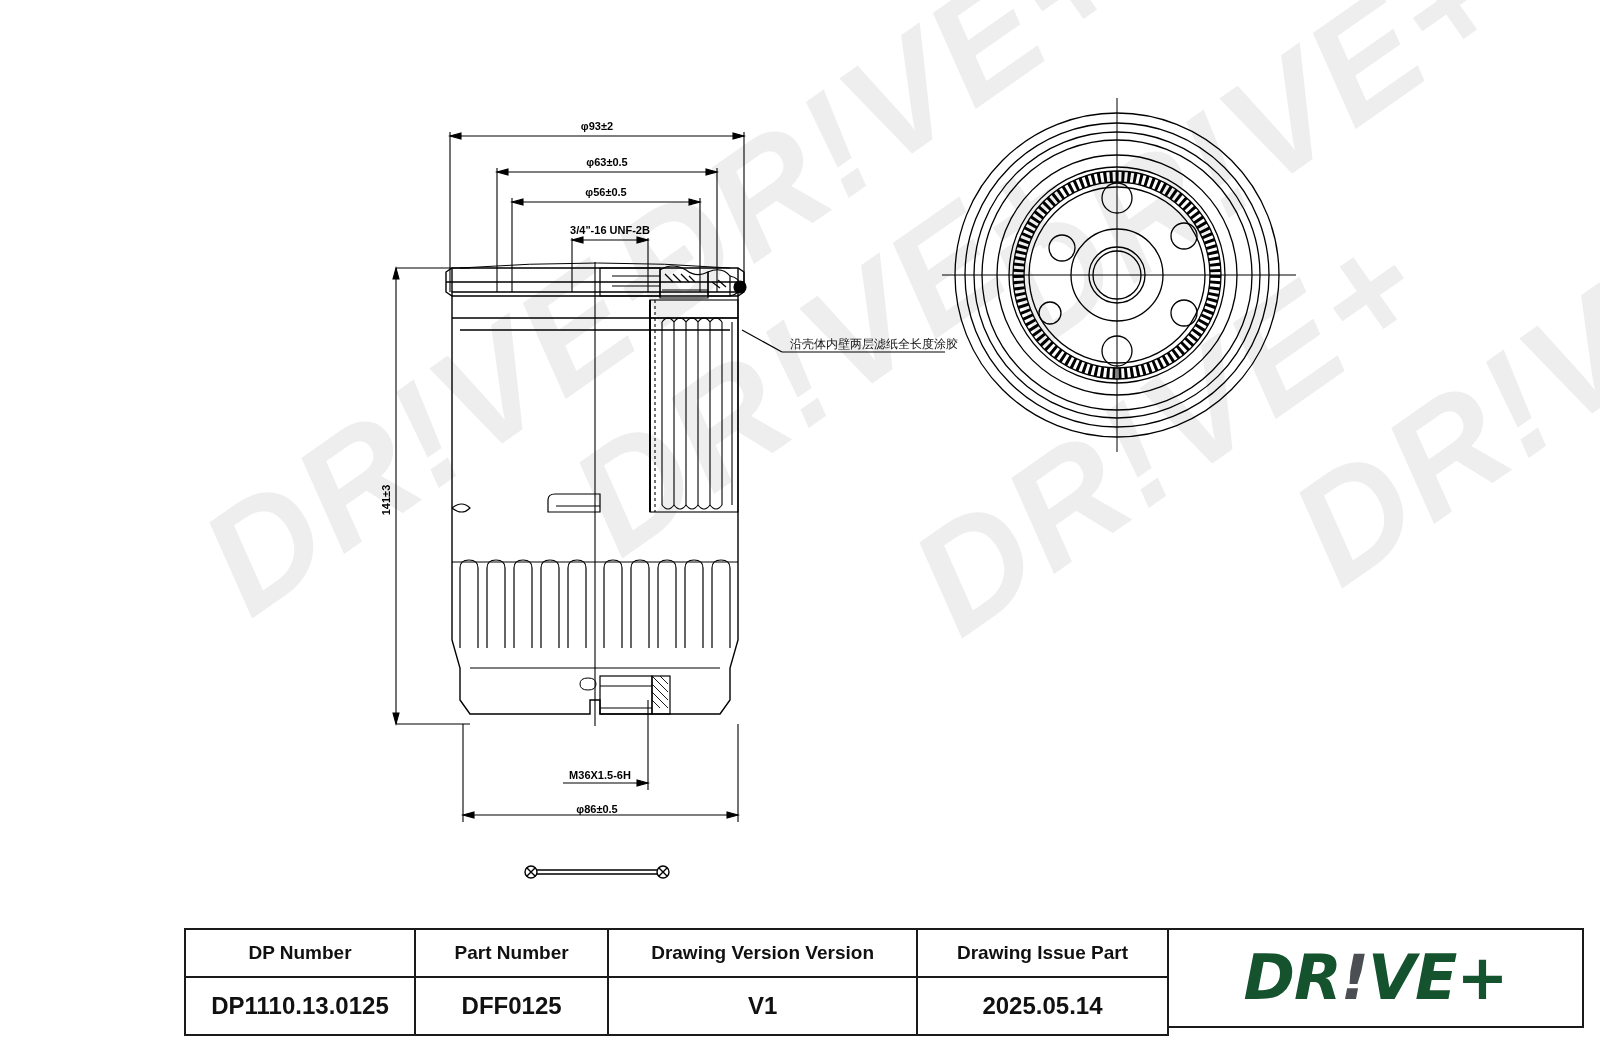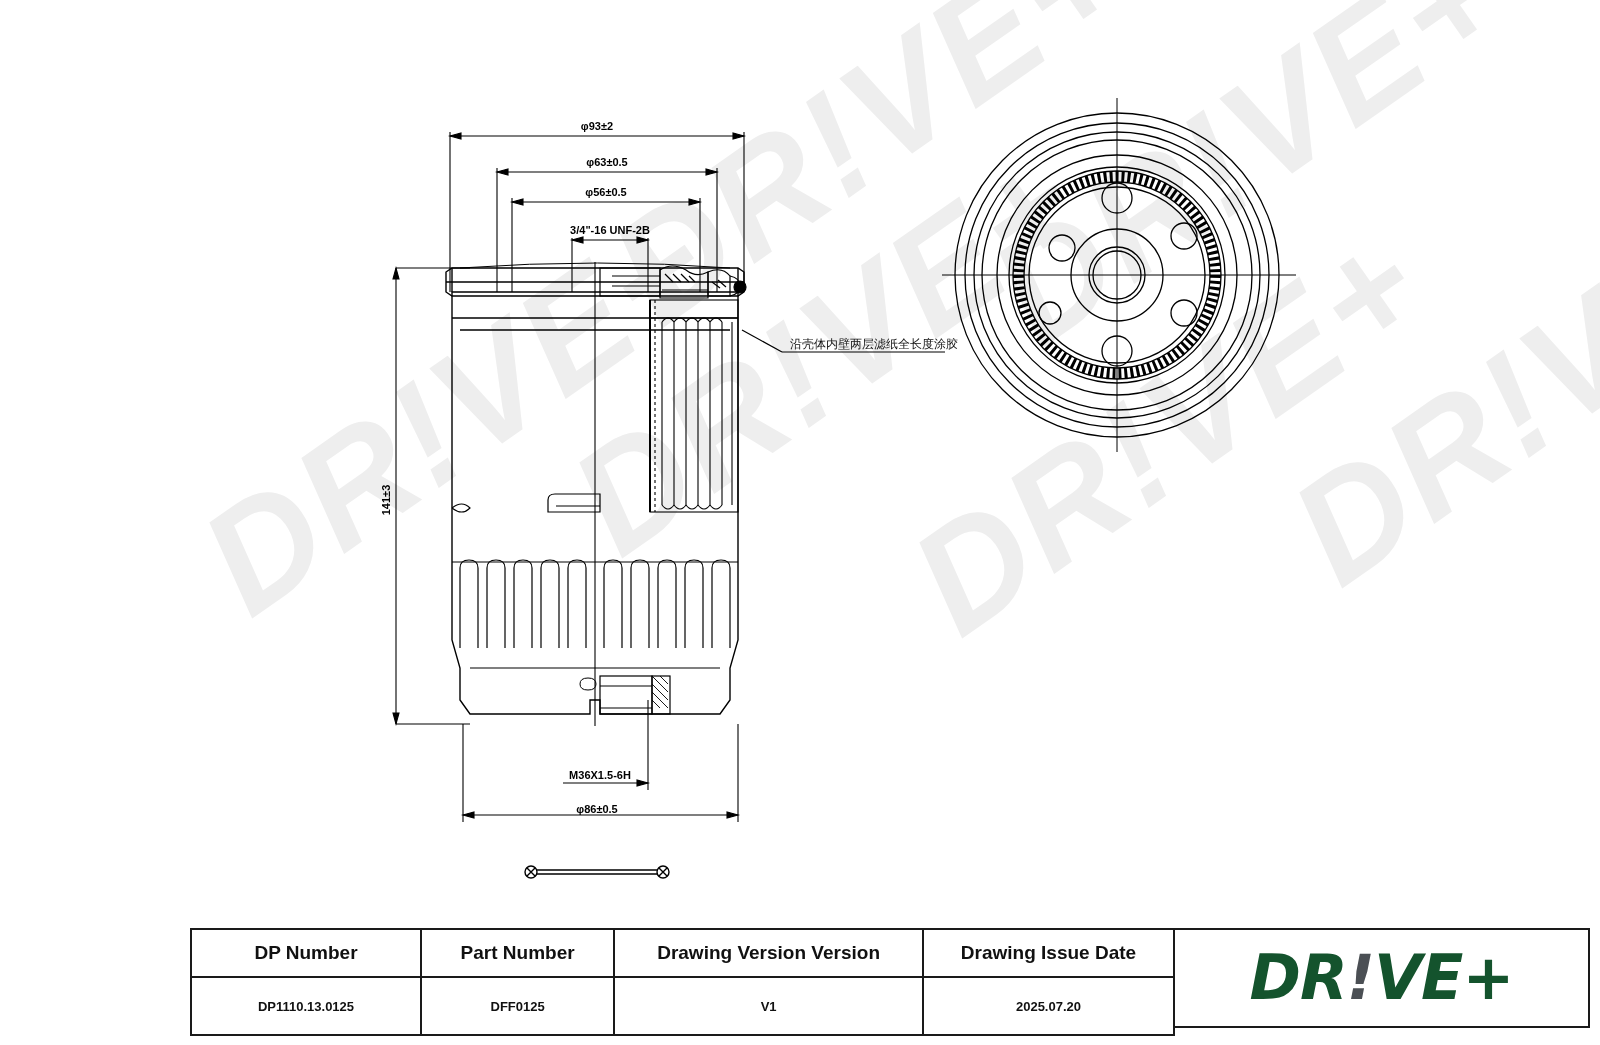--- a/index.html
+++ b/index.html
@@ -5,26 +5,26 @@
   html,body{margin:0;padding:0;background:#ffffff;}
   body{width:1600px;height:1045px;position:relative;overflow:hidden;
        font-family:"Liberation Sans",sans-serif;color:#000;}
   #sheet{position:absolute;inset:0;width:1600px;height:1045px;}
   svg{display:block;}
   .wm{font-family:"Liberation Sans",sans-serif;font-weight:bold;font-style:italic;
       fill:#eeeeee;font-size:150px;letter-spacing:4px;}
   .dimtxt{font-family:"Liberation Sans",sans-serif;font-weight:bold;font-size:11px;fill:#000;}
   .note-cn{font-family:"DejaVu Sans",sans-serif;font-size:12px;fill:#111;}
   
-  #titleblock{position:absolute;left:190px;top:928px;width:1400px;height:100px;}
+  #titleblock{position:absolute;left:184px;top:928px;width:1400px;height:100px;}
   table.tb{border-collapse:collapse;table-layout:fixed;width:985px;height:100px;float:left;}
   table.tb td{border:2px solid #1a1a1a;text-align:center;vertical-align:middle;
               font-weight:bold;color:#111;}
   td.h{height:44px;font-size:19px;}
-  td.v{height:54px;font-size:13px;}
+  td.v{height:54px;font-size:24px;}
   .c1{width:215px;} .c2{width:180px;border-radius:22px;} .c3{width:290px;} .c4{width:235px;}
   #logobox{position:absolute;left:985px;top:0;width:415px;height:100px;
            border-top:2px solid #1a1a1a;border-right:2px solid #1a1a1a;
            border-bottom:2px solid #1a1a1a;box-sizing:border-box;
            display:flex;align-items:center;justify-content:center;background:#fff;}
   .logo{font-family:"DejaVu Sans",sans-serif;font-weight:bold;font-style:italic;
         font-size:62px;letter-spacing:-1px;line-height:1;white-space:nowrap;}
   .logo .o{color:#14532d;}
   .logo .g{color:#4b4f54;}
 </style>
@@ -234,27 +234,27 @@
 </svg>
 </div>
 
 <div id="titleblock">
   <table class="tb">
     <tbody>
         <tr>
       <td class="h c1">DP Number</td>
       <td class="h c2">Part Number</td>
       <td class="h c3">Drawing Version Version</td>
-      <td class="h c4">Drawing Issue Date</td>
+      <td class="h c4">Drawing Issue Part</td>
     </tr>
     <tr>
       <td class="v c1">DP1110.13.0125</td>
       <td class="v c2">DFF0125</td>
       <td class="v c3">V1</td>
-      <td class="v c4">2025.07.20</td>
+      <td class="v c4">2025.05.14</td>
     </tr>
   </tbody>
     </table>
 
   <div id="logobox">
     <div class="logo">
       <span class="o">DR</span><span class="g">!</span><span class="o">VE+</span>
     </div>
   </div>
 </div>

